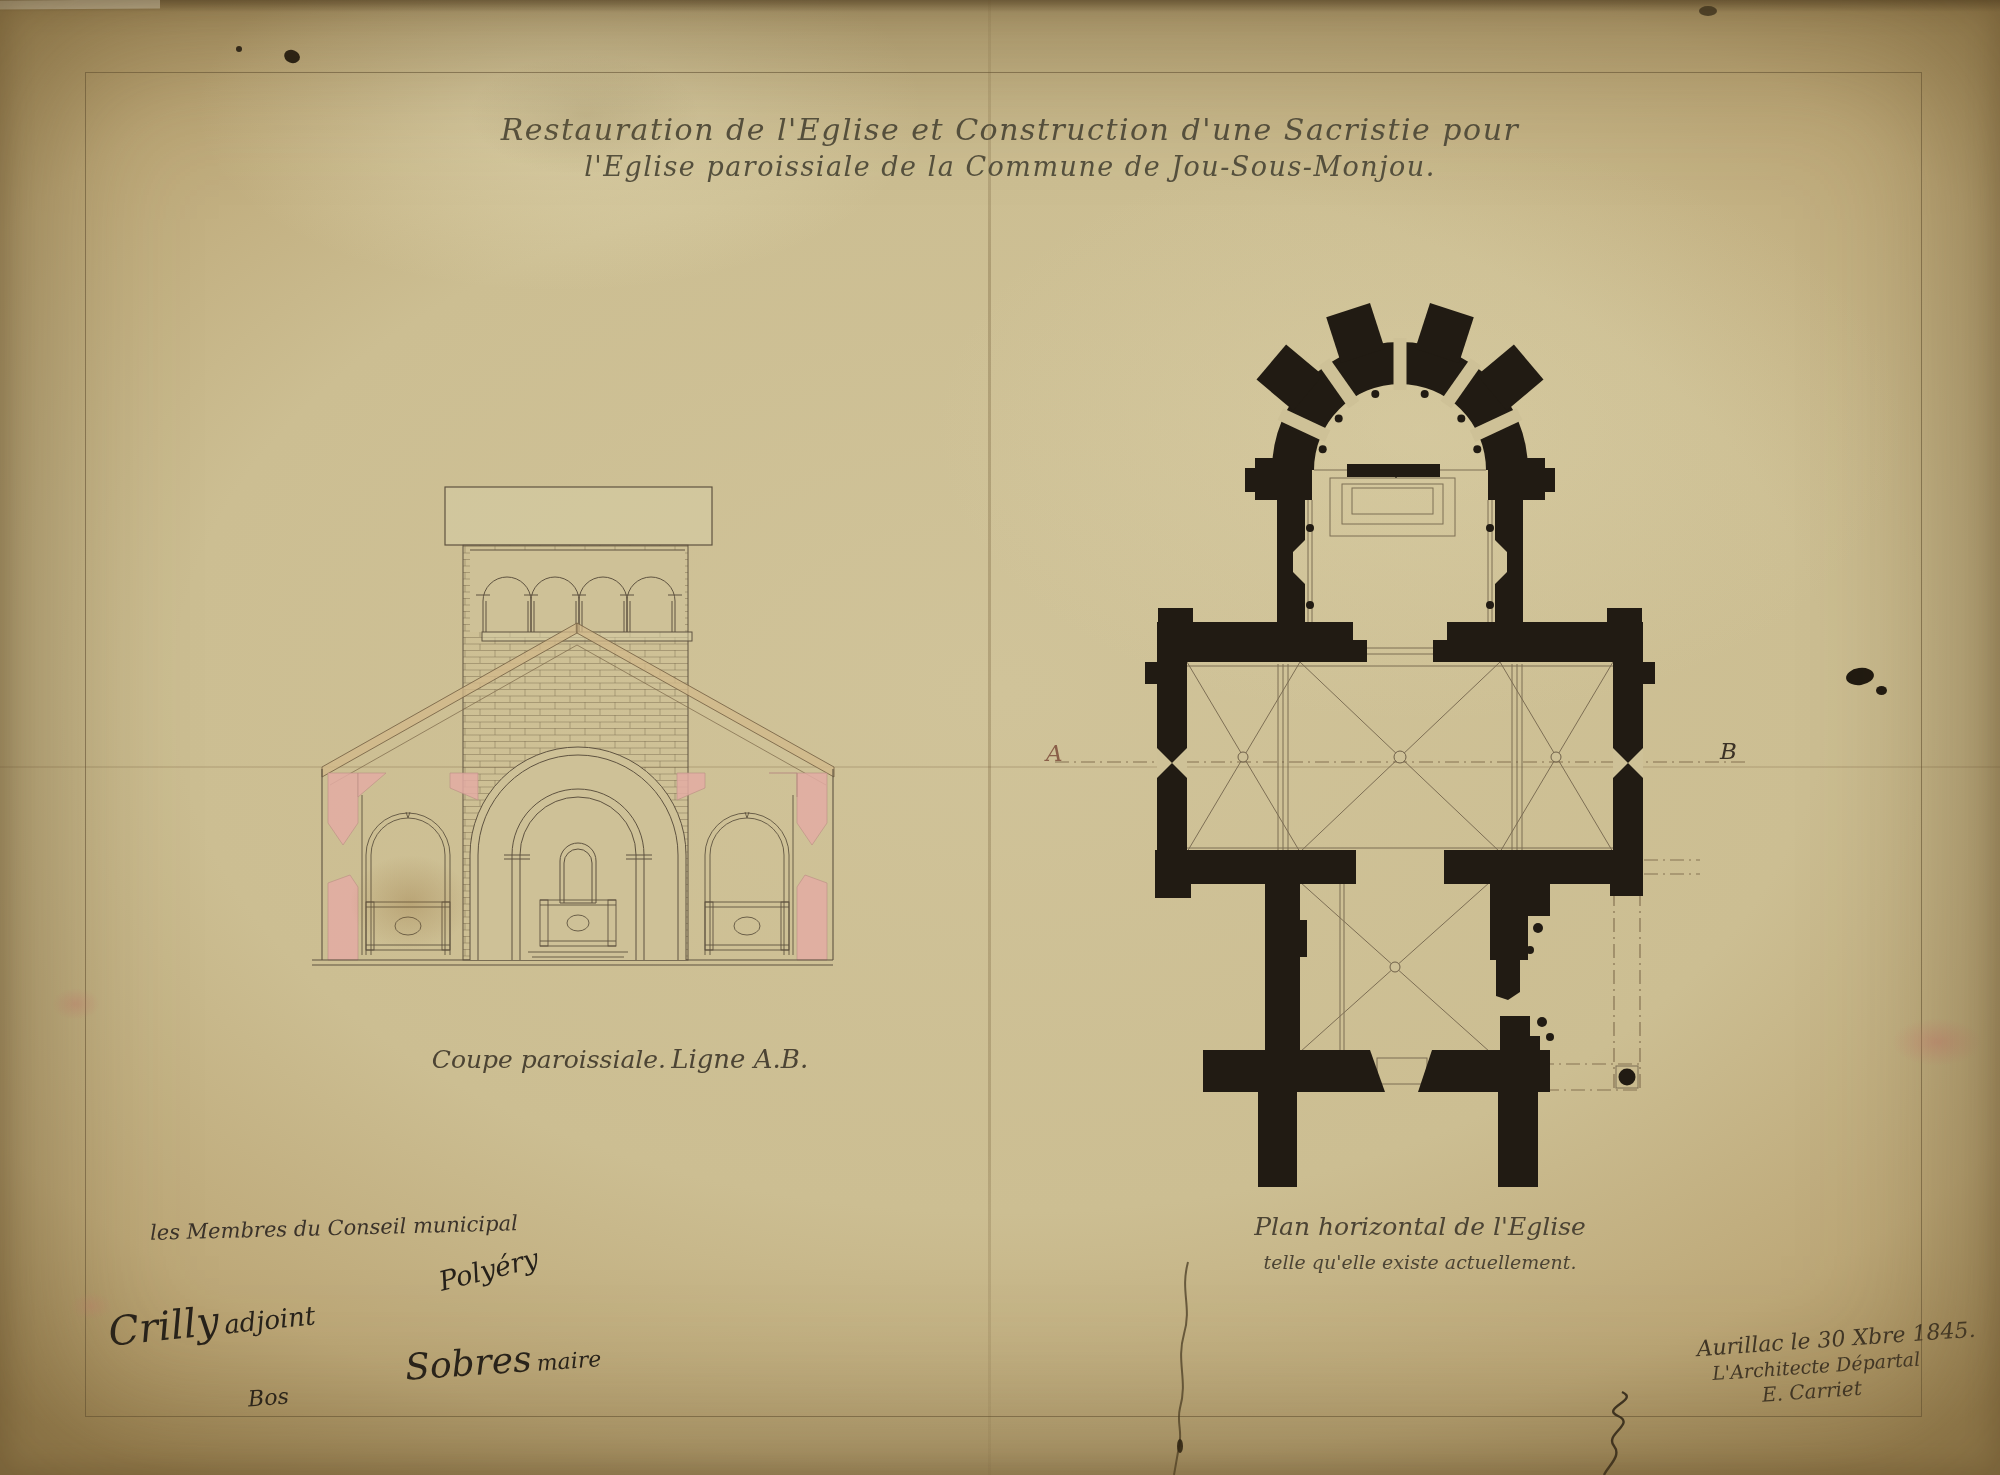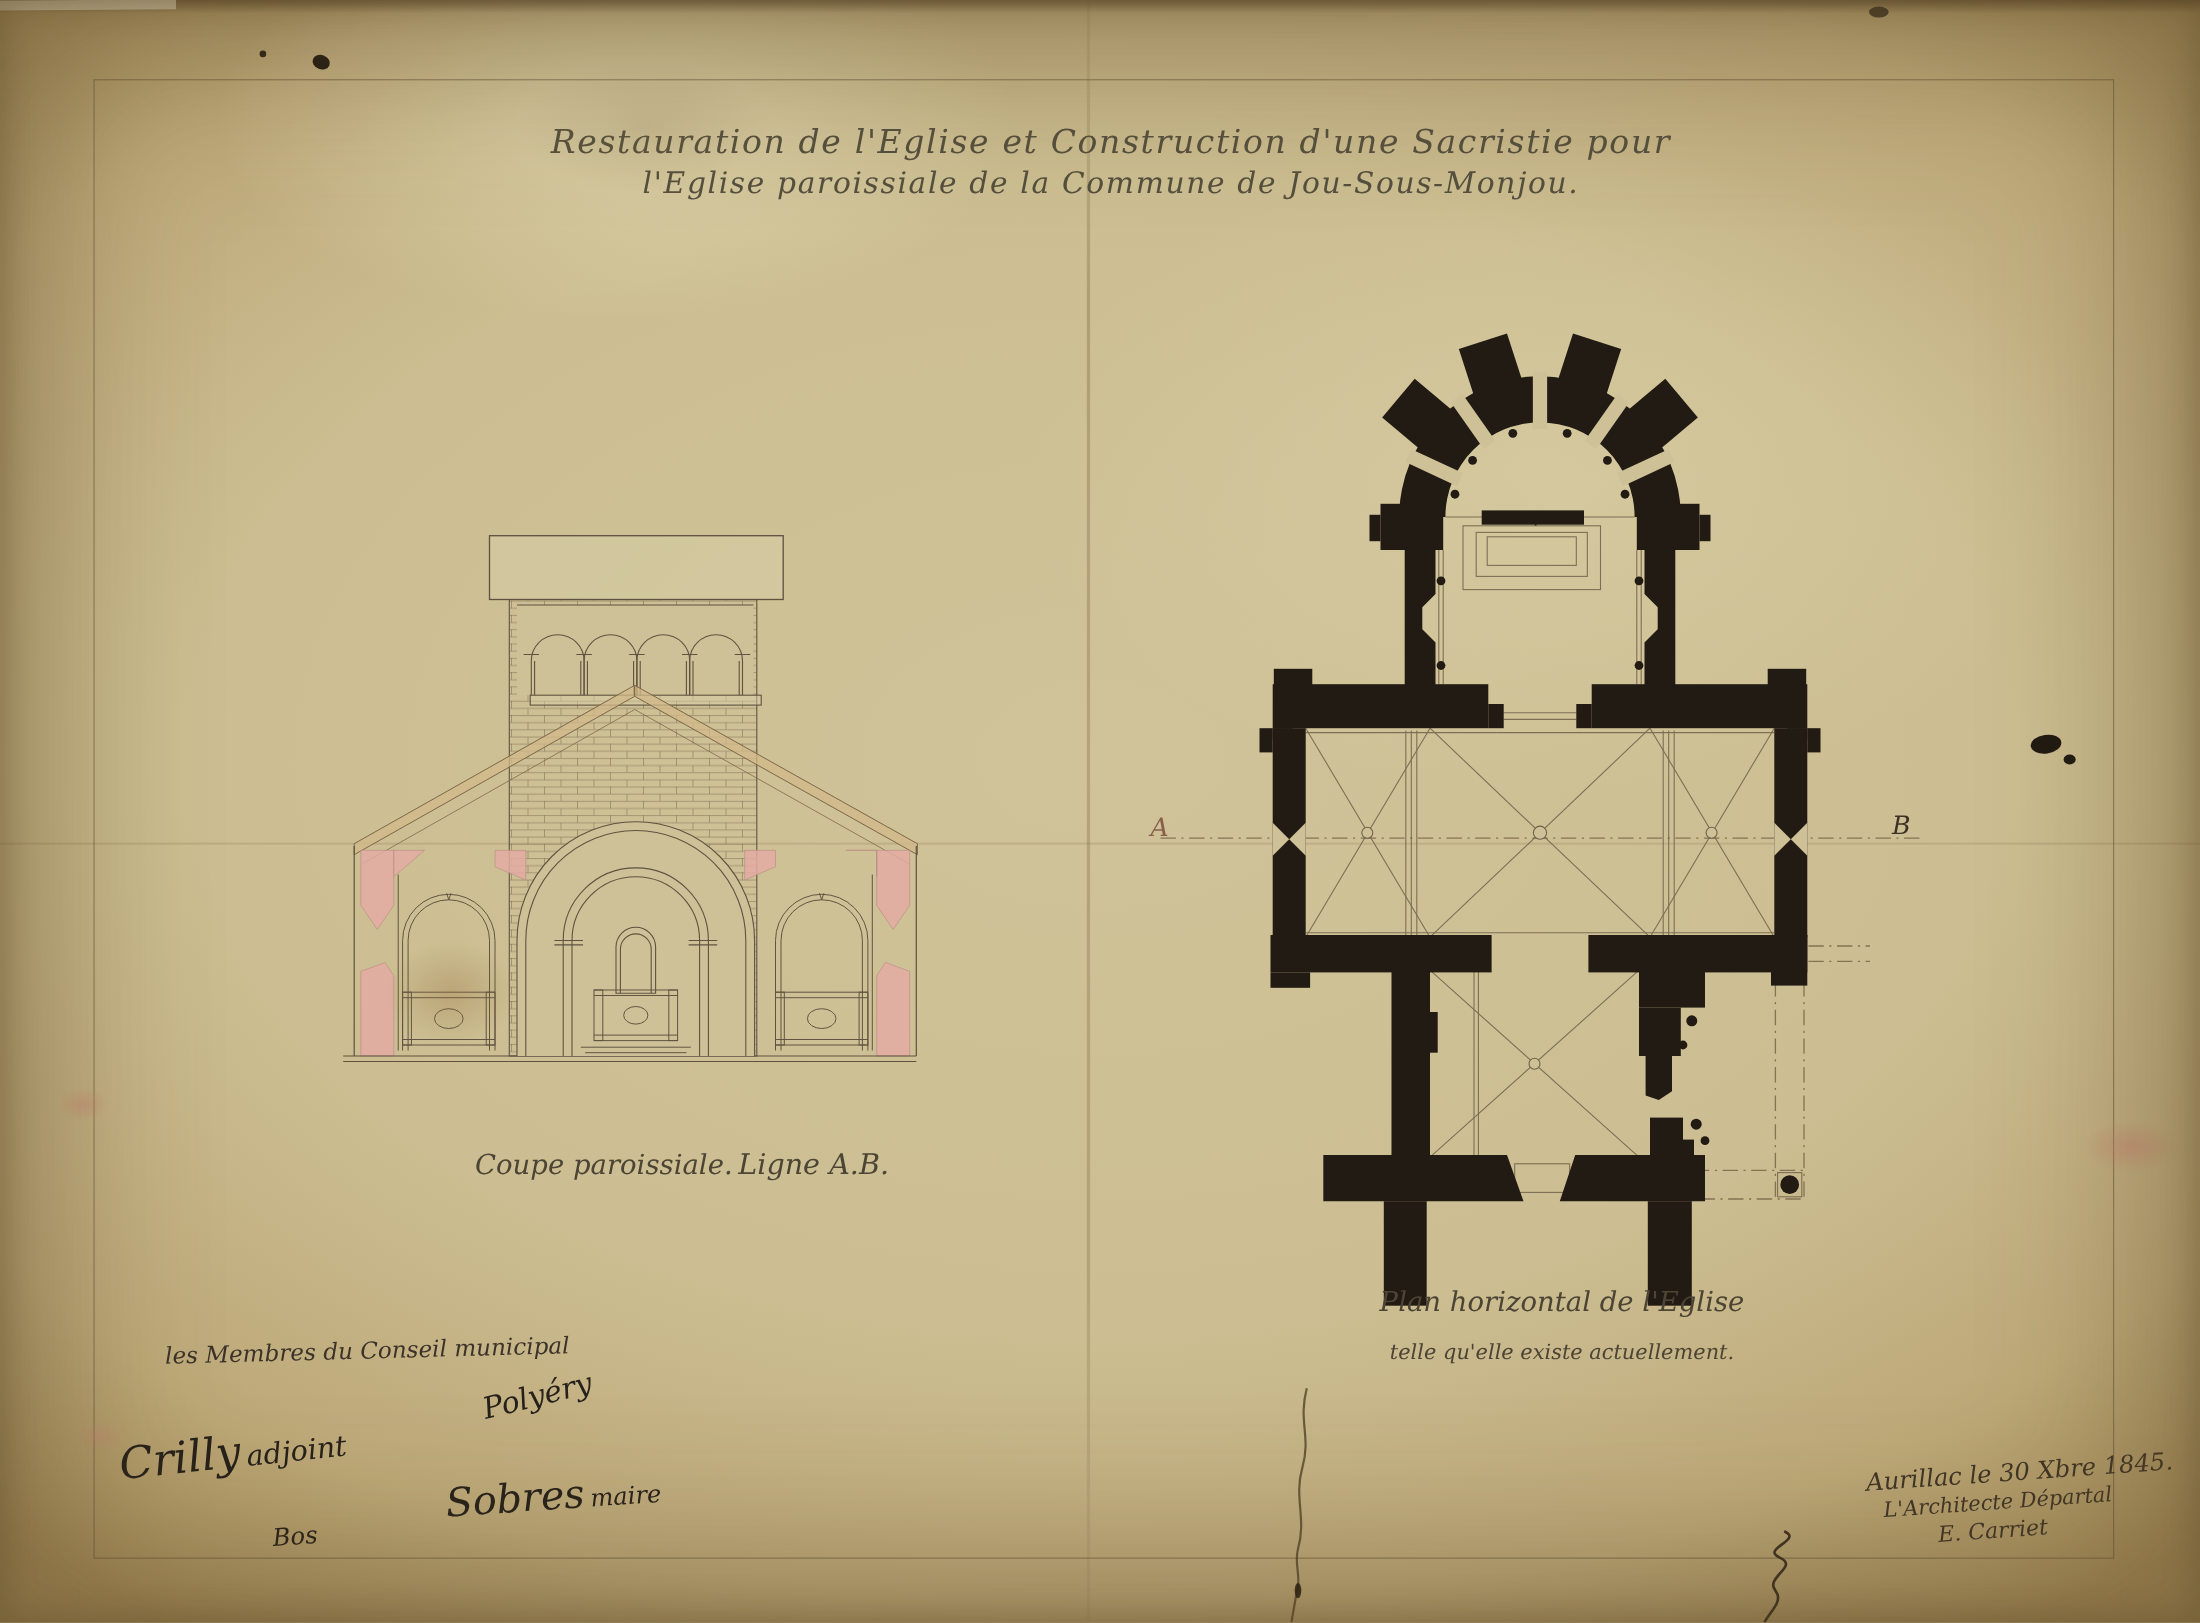--- a/index.html
+++ b/index.html
@@ -291,23 +291,23 @@
       <circle cx="498" cy="628" r="5"></circle>
         <circle cx="490" cy="650" r="4"></circle>
         <circle cx="502" cy="722" r="5"></circle>
         <circle cx="510" cy="737" r="4"></circle>
     </g>
   </svg>
 
   <span class="abs hw marker" style="left:1046px;top:740px;color:#8a5f49;">A</span>
   <span class="abs hw marker" style="left:1720px;top:738px;color:#3c3226;">B</span>
 
-  <div class="abs hw caption" style="left:1180px;top:1169px;width:480px;text-align:center;">
+  <div class="abs hw caption" style="left:1180px;top:1212px;width:480px;text-align:center;">
     <div style="font-size:25px;">Plan horizontal de l'Eglise</div>
-    <div style="font-size:19px;margin-top:20px;">telle qu'elle existe actuellement.</div>
+    <div style="font-size:19px;margin-top:10px;">telle qu'elle existe actuellement.</div>
   </div>
 
   <div class="abs hw sig" style="left:150px;top:1216px;font-size:21px;transform:rotate(-1.5deg);color:#3b332a;">les Membres du Conseil municipal</div>
   <div class="abs hw sig" style="left:438px;top:1254px;font-size:27px;transform:rotate(-14deg);">Polyéry</div>
   <div class="abs hw sig" style="left:108px;top:1298px;transform:rotate(-6deg);">
     <span style="font-size:40px;">Crilly</span>
     <span style="font-size:26px;">adjoint</span>
   </div>
   <div class="abs hw sig" style="left:248px;top:1385px;font-size:22px;transform:rotate(-4deg);">Bos</div>
   <div class="abs hw sig" style="left:405px;top:1340px;transform:rotate(-4deg);">

